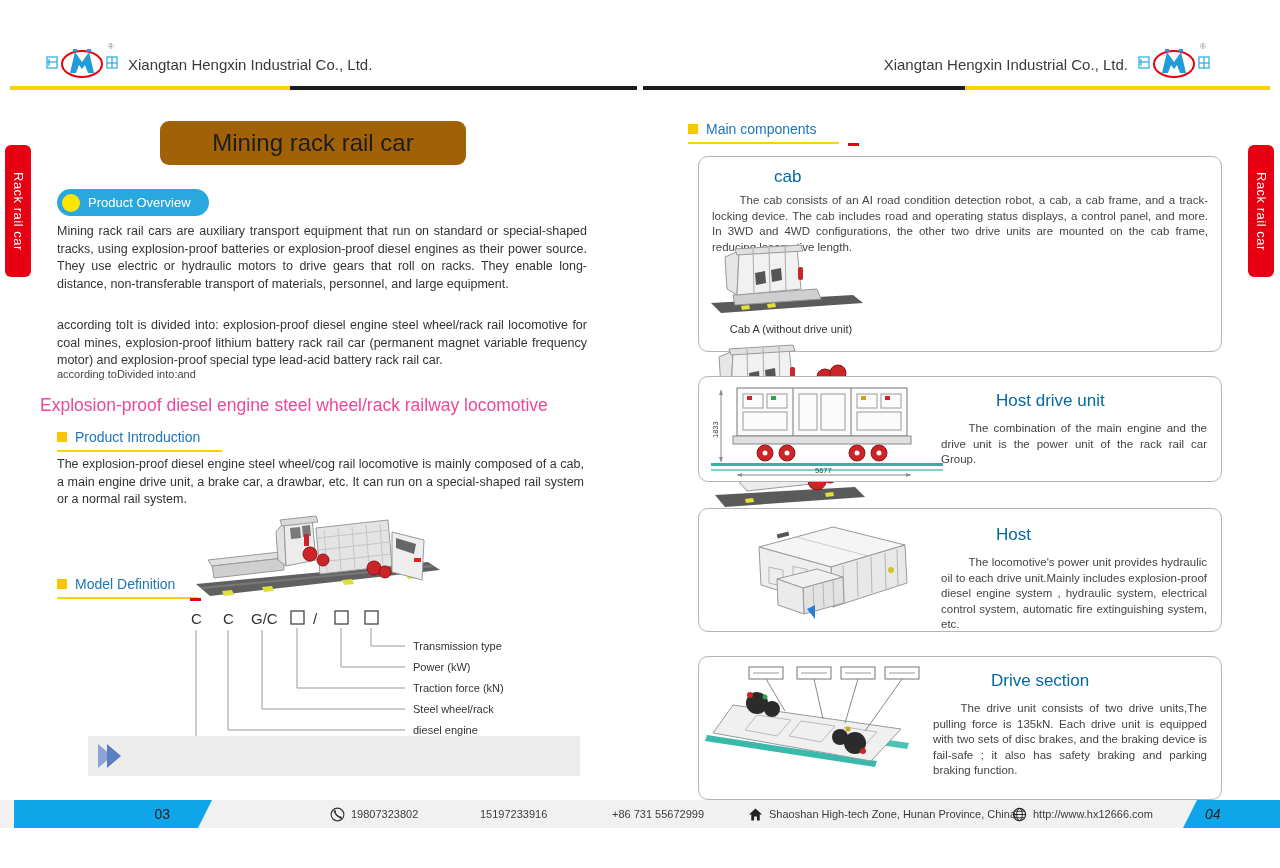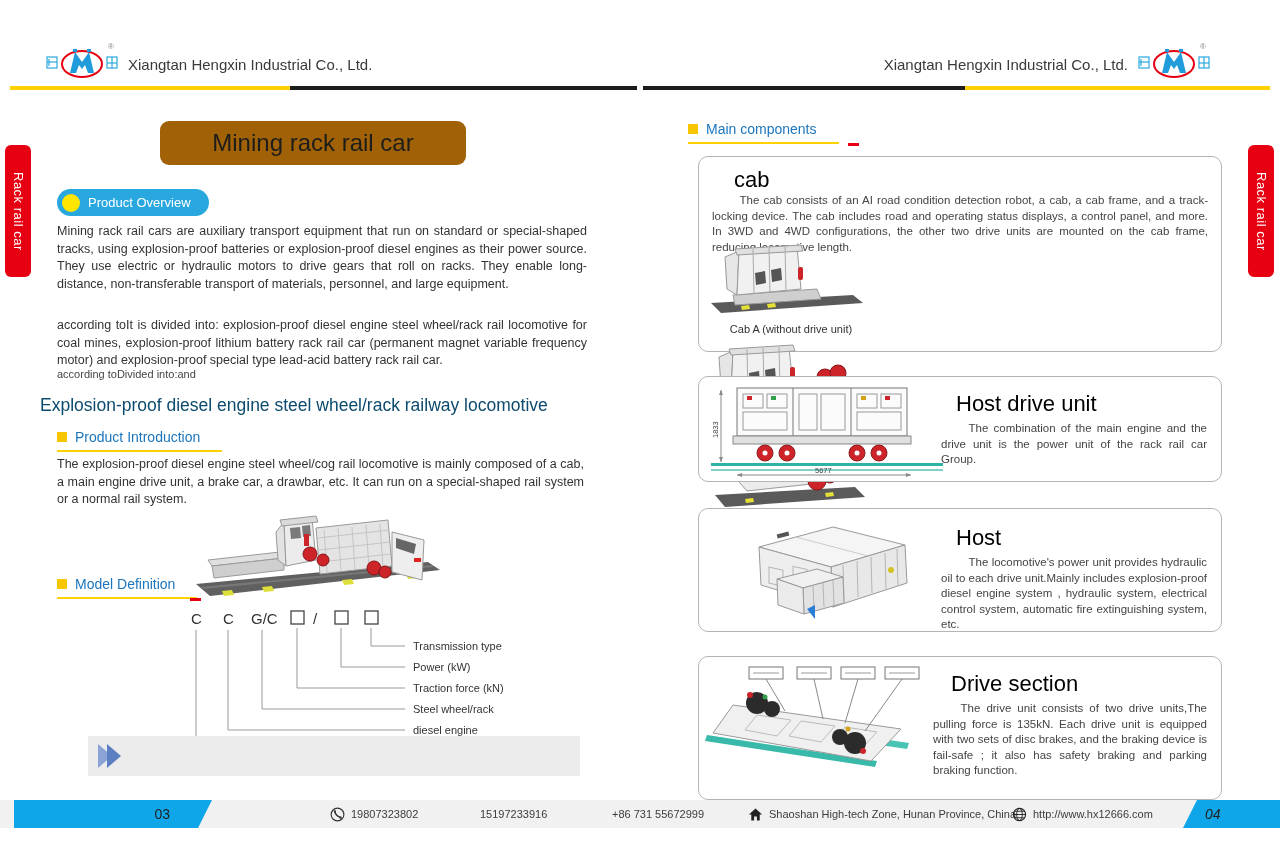--- a/index.html
+++ b/index.html
@@ -25,37 +25,37 @@
   
   .banner{position:absolute;left:160px;top:121px;width:306px;height:44px;background:#a16207;border-radius:9px;
           display:flex;align-items:center;justify-content:center;font-size:24px;color:#1d1d1b;font-weight:500;}
   .pill{position:absolute;left:57px;height:27px;background:#29A8E0;border-radius:14px;color:#fff;font-size:13px;
         display:inline-flex;align-items:center;gap:8px;padding:0 18px 0 5px;}
   .pill .dot{width:18px;height:18px;border-radius:50%;background:#FFE600;flex:0 0 auto;}
   .pill.ov{top:189px;} .pill.cl{top:286px;}
   .body-text{position:absolute;left:57px;width:530px;font-size:12.5px;line-height:17.5px;color:#333;text-align:justify;}
   .p1{top:223px;} .p2{top:317px;}
   .note{position:absolute;left:57px;top:368px;font-size:11px;color:#444;}
-  .red-heading{position:absolute;left:40px;top:395px;width:560px;font-size:17.5px;color:#0c4a6e;font-weight:500;}
+  .red-heading{position:absolute;left:40px;top:395px;width:560px;font-size:17.5px;color:#ec4899;font-weight:500;}
   .sec-head{position:absolute;display:inline-flex;align-items:center;gap:8px;font-size:14px;color:#1C75BC;
             padding:0 22px 5px 0;border-bottom:2px solid #FFD100;}
   .sec-head .sq{width:10px;height:10px;background:#F7C600;flex:0 0 auto;}
   .intro-head{left:57px;top:429px;}
   .model-head{left:57px;top:576px;}
   .main-head{left:688px;top:121px;}
   .red-dash{position:absolute;width:11px;height:3px;background:#E60012;}
   .p3{top:456px;width:527px;}
   .loco-img{position:absolute;left:192px;top:488px;}
   .model-svg{position:absolute;left:165px;top:602px;}
   .example-box{position:absolute;left:88px;top:736px;width:492px;background:#ECECEC;display:flex;align-items:center;
                gap:12px;padding:6px 10px 6px 8px;box-sizing:border-box;}
   .example-box .txt{font-size:10.5px;line-height:17px;color:#555;}
   
   .card{position:absolute;left:698px;width:524px;border:1px solid #b5b5b5;border-radius:10px;background:#fff;box-sizing:border-box;}
-  .card .title{position:absolute;font-size:22px;color:#000000;}
+  .card .title{position:absolute;font-size:17px;color:#0369a1;margin-left:40px;}
   .card .ctext{position:absolute;font-size:11.5px;line-height:15.5px;color:#444;text-align:justify;text-indent:2.4em;margin:0;}
   .card1{top:156px;height:196px;}
   .card1 .title{left:35px;top:10px;}
   .card1 .ctext{left:13px;right:13px;top:36px;}
   .cab-row{position:absolute;left:6px;right:6px;top:80px;display:flex;justify-content:space-around;flex-direction:column;}
   .cab-col{width:172px;text-align:center;}
   .cab-cap{font-size:11px;color:#333;margin-top:2px;}
   .card2{top:376px;height:106px;}
   .card2 .title{left:257px;top:14px;}
   .card2 .ctext{left:242px;right:14px;top:44px;}

